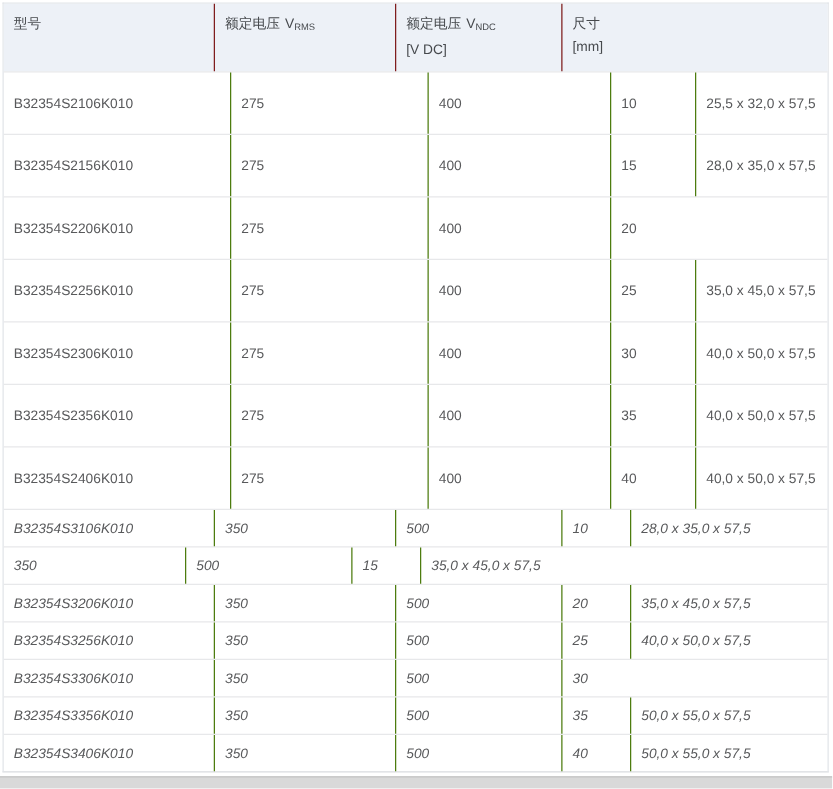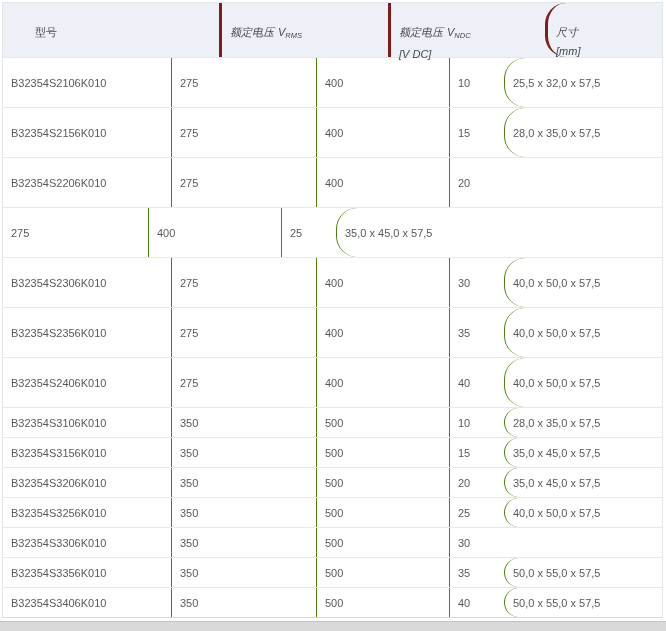--- a/index.html
+++ b/index.html
@@ -26,57 +26,56 @@
     background: #ffffff;
   }
   .thead {
     display: flex;
     background: #edf1f7;
     height: 54px;
     box-sizing: border-box;
   }
   .th {
     box-sizing: border-box;
-    padding: 20px 6px 0 8px;
+    padding: 7px 6px 0 8px;
     color: #46494d;
     font-size: 11px;
     line-height: 19px;
-    margin-left: 24px;
-  }
-  .th + .th { border-left: 3px solid #7f1d1d; font-style: italic; }
+  }
+  .th + .th { border-left: 1px solid #7f1d1d; }
   .th-sym { margin-left: 4px; }
   .th-sub {
     font-size: 7.5px;
     vertical-align: -2px;
   }
   .th-l2 { color: #46494d; }
   .row {
     display: flex;
     border-top: 1px solid #e7e8ea;
     box-sizing: border-box;
   }
-  .row.tall { height: 50px; }
-  .row.short { height: 30px; }
+  .row.tall { height: 50px; gap: 13px; }
+  .row.short { height: 30px; font-style: italic; }
   .cell {
     box-sizing: border-box;
     padding-left: 8px;
     padding-right: 4px;
     display: flex;
     align-items: center;
     font-size: 11px;
     color: #58595b;
     overflow: hidden;
     white-space: nowrap;
   }
   .cell + .cell { border-left: 1px solid #4d7c0f; }
   .c1 { width: 168px; }
   .c2 { width: 145px; }
   .c3 { width: 133px; }
   .c4 { width: 55px; }
-  .c5 { flex: 1; border-radius: 21px; }
+  .c5 { flex: 1; }
   .hscrollbar {
     position: absolute;
     left: 0;
     bottom: 0;
     width: 666px;
     height: 10px;
     background: #d9d9d9;
     border-top: 1px solid #c3c3c3;
     box-sizing: border-box;
   }
@@ -118,20 +117,21 @@
       <div class="cell c4">15</div>
       <div class="cell c5">28,0 x 35,0 x 57,5</div>
     </div>
     <div class="row tall">
       <div class="cell c1">B32354S2206K010</div>
       <div class="cell c2">275</div>
       <div class="cell c3">400</div>
       <div class="cell c4">20</div>
     </div>
     <div class="row tall">
+      <div class="cell c1">B32354S2256K010</div>
       <div class="cell c2">275</div>
       <div class="cell c3">400</div>
       <div class="cell c4">25</div>
       <div class="cell c5">35,0 x 45,0 x 57,5</div>
     </div>
     <div class="row tall">
       <div class="cell c1">B32354S2306K010</div>
       <div class="cell c2">275</div>
       <div class="cell c3">400</div>
       <div class="cell c4">30</div>
@@ -152,21 +152,20 @@
       <div class="cell c5">40,0 x 50,0 x 57,5</div>
     </div>
     <div class="row short">
       <div class="cell c1">B32354S3106K010</div>
       <div class="cell c2">350</div>
       <div class="cell c3">500</div>
       <div class="cell c4">10</div>
       <div class="cell c5">28,0 x 35,0 x 57,5</div>
     </div>
     <div class="row short">
-      <div class="cell c1">B32354S3156K010</div>
       <div class="cell c2">350</div>
       <div class="cell c3">500</div>
       <div class="cell c4">15</div>
       <div class="cell c5">35,0 x 45,0 x 57,5</div>
     </div>
     <div class="row short">
       <div class="cell c1">B32354S3206K010</div>
       <div class="cell c2">350</div>
       <div class="cell c3">500</div>
       <div class="cell c4">20</div>

